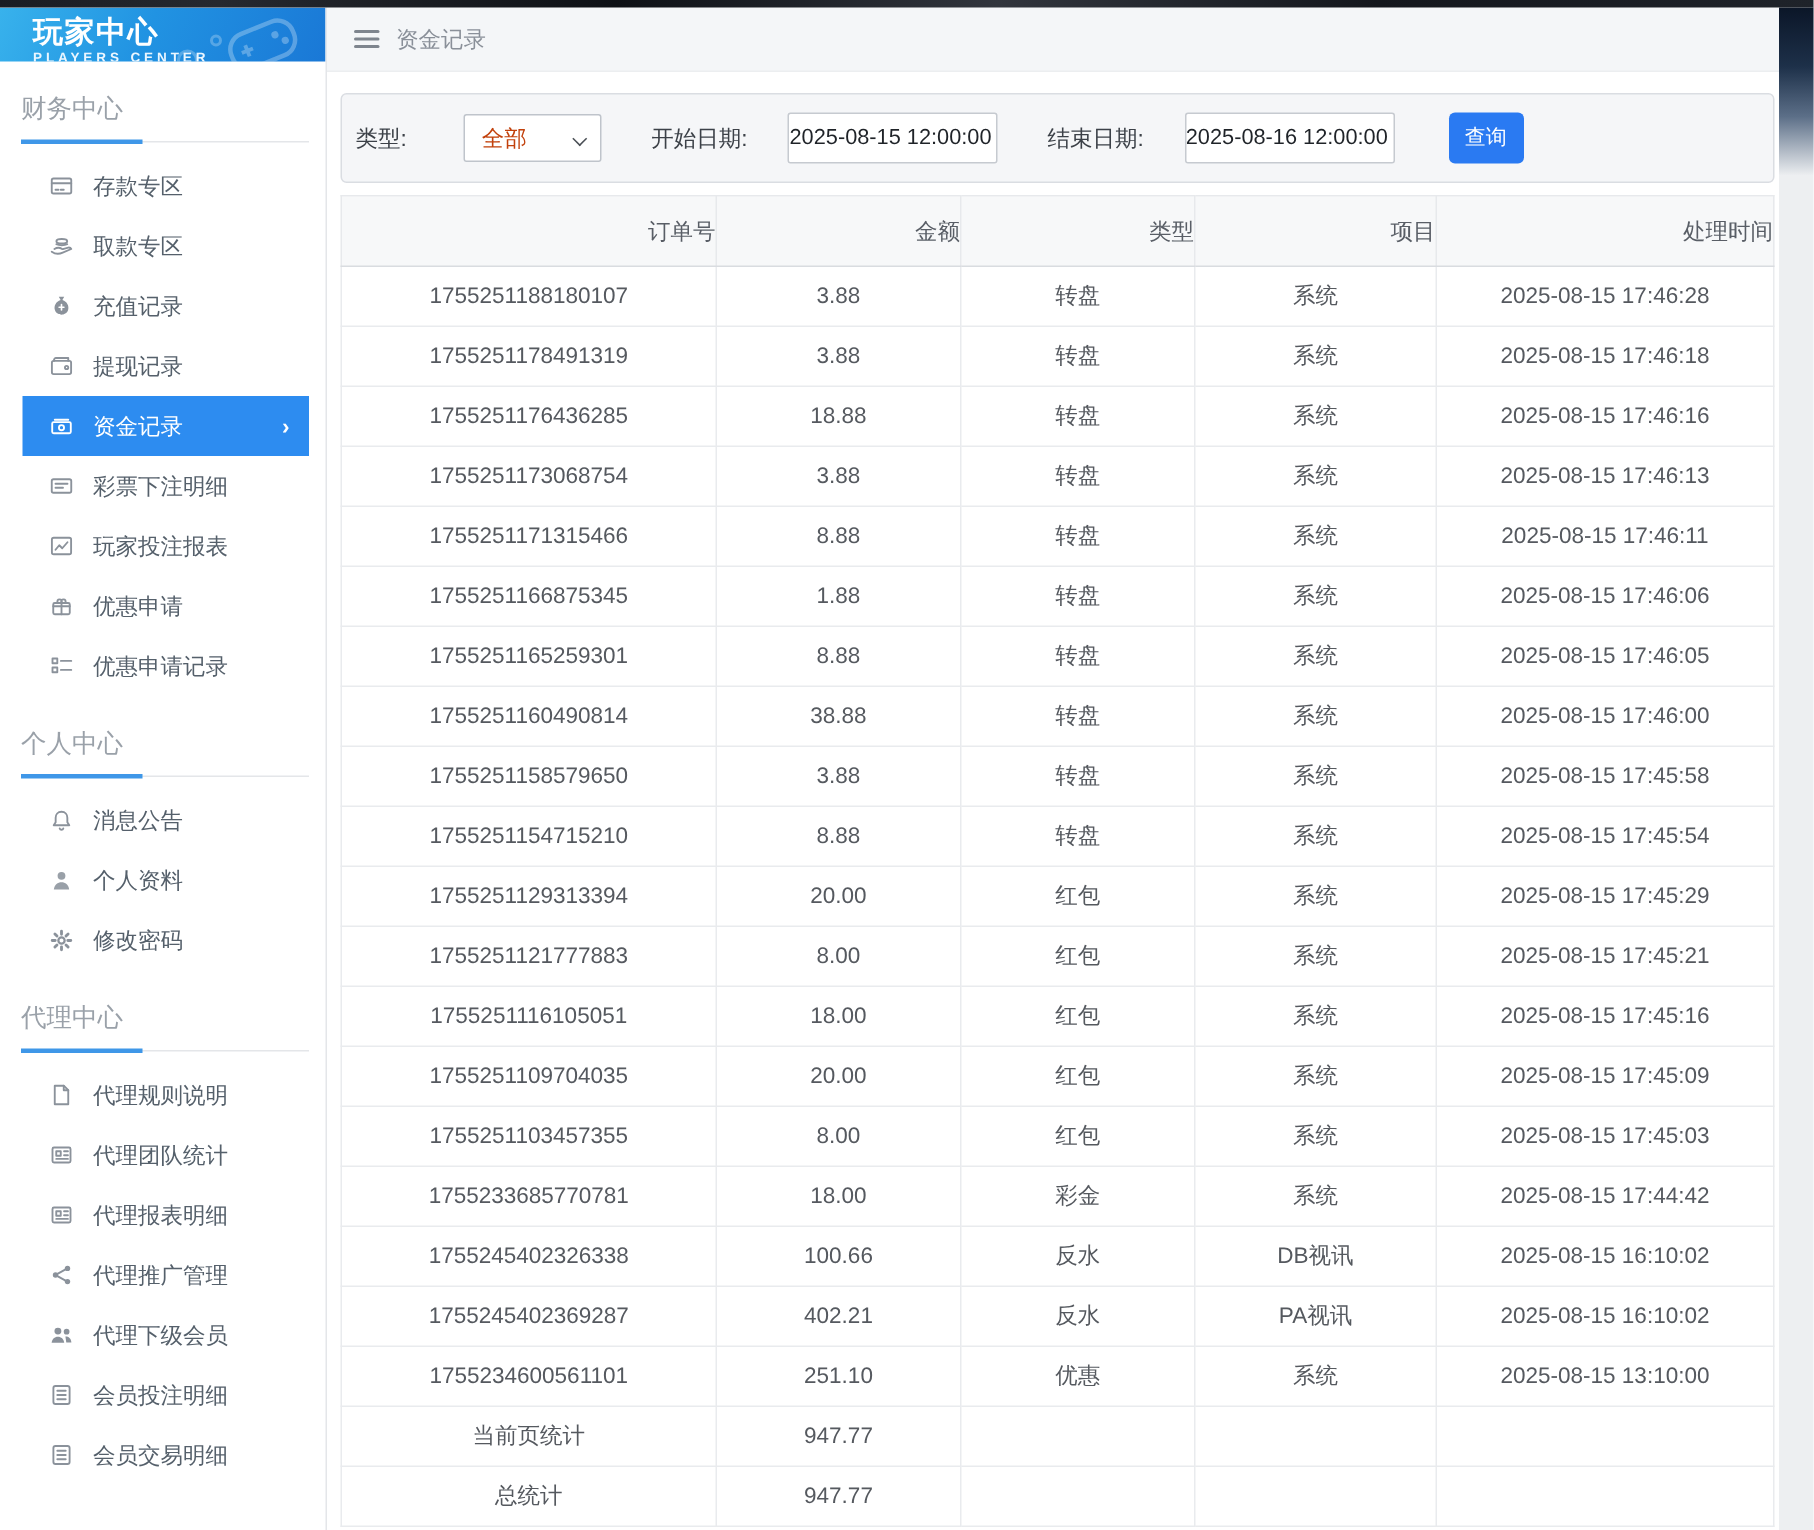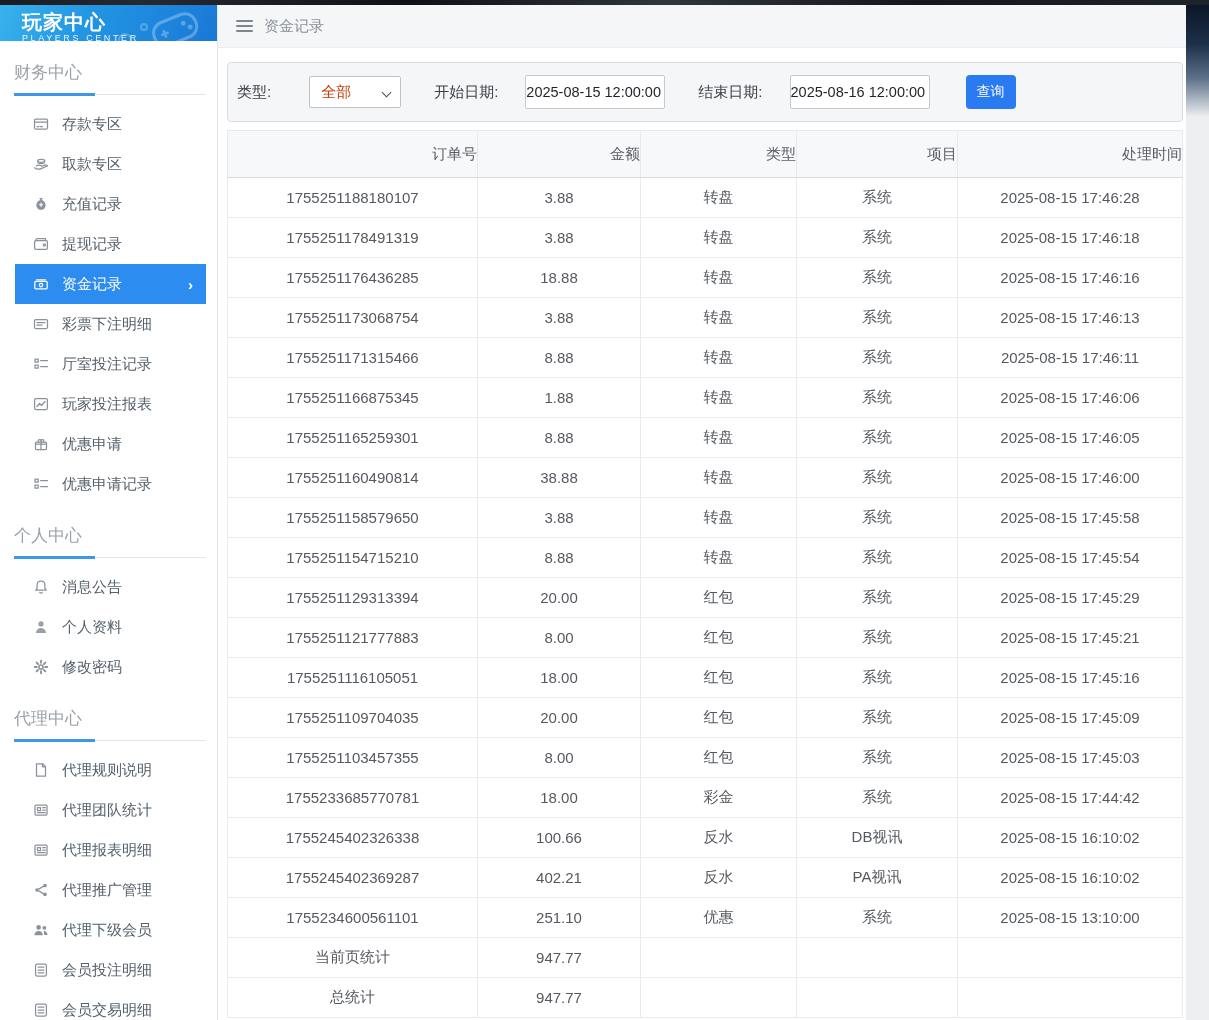--- a/index.html
+++ b/index.html
@@ -14,21 +14,21 @@
     background:linear-gradient(180deg,#0b1628 0%,#1d3049 35%,#5c6f88 65%,rgba(237,239,241,0) 100%); }
 
   .app { display:flex; width:1209px; height:1020px; padding-top:5px; }
 
   
   .sidebar { width:218px; min-width:218px; height:1015px; background:#fff;
     border-right:1px solid #e4e6e9; overflow:hidden; }
   .logo { height:36px; background:linear-gradient(115deg,#38b2ec 0%,#2193e2 45%,#1a78d6 100%);
     position:relative; padding:6px 0 0 22px; overflow:hidden; }
   .logo-title { color:#fff; font-size:20px; font-weight:bold; letter-spacing:1px; line-height:22px; }
-  .logo-sub { color:#eaf6ff; font-size:9px; letter-spacing:2.6px; line-height:11px; }
+  .logo-sub { color:#eaf6ff; font-size:9px; letter-spacing:2.6px; line-height:11px;font-weight:bold; }
   .logo-deco { position:absolute; right:6px; top:0px; opacity:.28; }
   .logo-bubble { position:absolute; border:2px solid rgba(255,255,255,.25); border-radius:50%; }
 
   .section-title { margin:20px 14px 0; font-size:17px; color:#9aa1a9; }
   .section-rule { position:relative; margin:9px 11px 8px 14px; height:3px; }
   .section-rule::before { content:""; position:absolute; left:0; right:0; bottom:1px; height:1px; background:#e4e6e9; }
   .section-rule::after { content:""; position:absolute; left:0; bottom:0; width:81px; height:3px; background:#3f97e8; }
 
   .menu-item { position:relative; height:40px; margin:0 11px 0 15px; padding-left:18px;
     display:flex; align-items:center; cursor:pointer; color:#55606b; font-size:15px; }
@@ -163,32 +163,20 @@
     <span class="mi-icon">
                 <svg viewBox="0 0 16 16">
                   <rect x="1.5" y="3.5" width="13" height="9" rx="1.2"></rect>
                   <path d="M4 6.5h8M4 9.2h5"></path>
                 </svg>
               </span>
     <span class="mi-label">彩票下注明细</span>
 
   </div>
 
-  <div class="menu-item">
-    <span class="mi-icon">
-                <svg viewBox="0 0 16 16">
-                  <rect x="2" y="3" width="3.2" height="3.2"></rect>
-                  <path d="M7.6 4.6h6.9"></path>
-                  <rect x="2" y="9" width="3.2" height="3.2"></rect>
-                  <path d="M7.6 10.6h6.9"></path>
-                </svg>
-              </span>
-    <span class="mi-label">厅室投注记录</span>
-
-  </div>
 
   <div class="menu-item">
     <span class="mi-icon">
                 <svg viewBox="0 0 16 16">
                   <rect x="1.6" y="2.5" width="12.8" height="11" rx="1.2"></rect>
                   <path d="M4 10.5l2.5-3 2 2L12 5.5"></path>
                 </svg>
               </span>
     <span class="mi-label">玩家投注报表</span>
 

